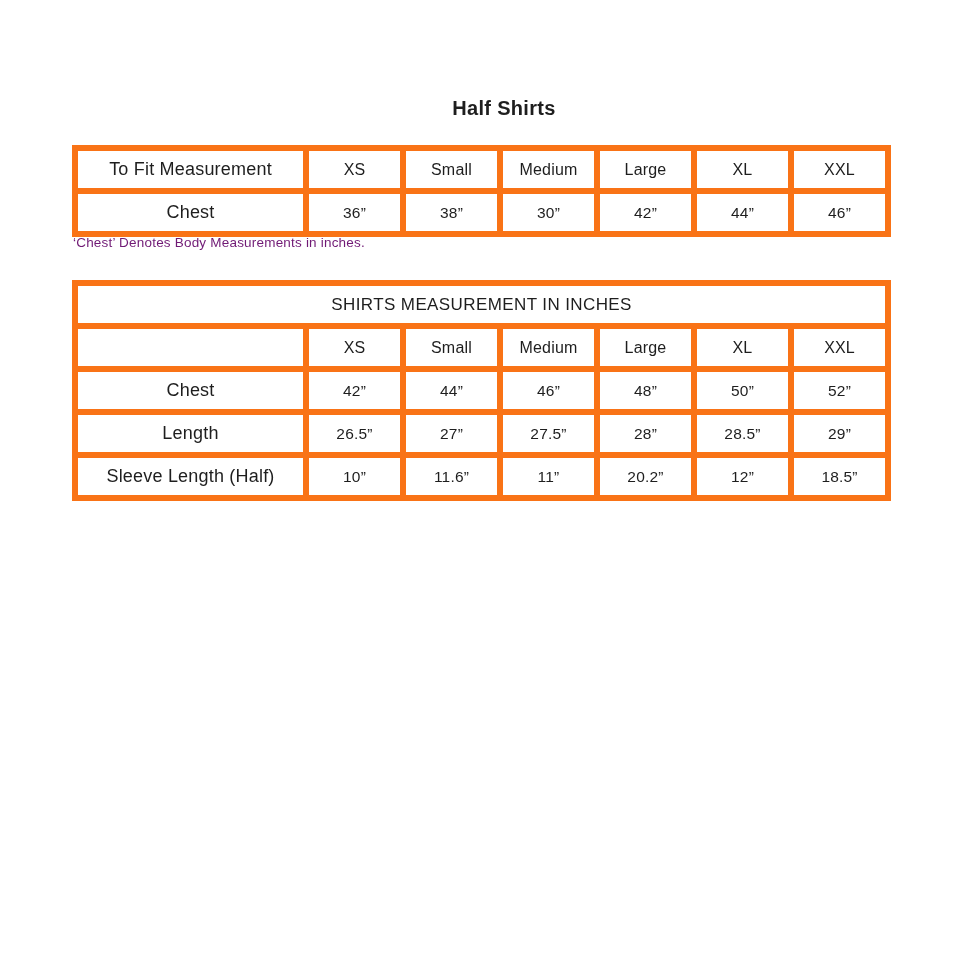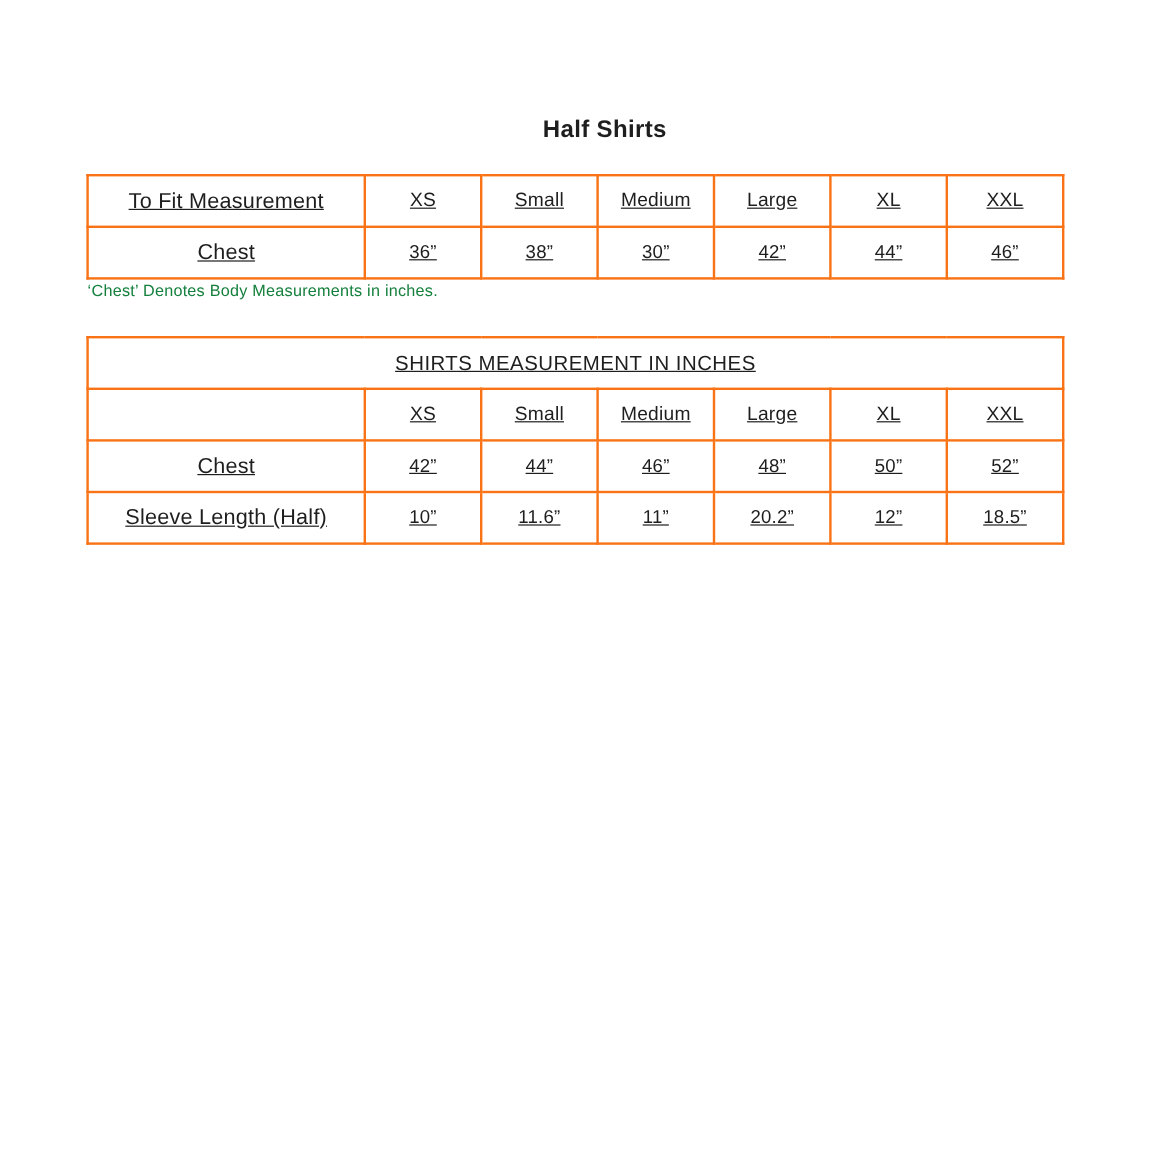--- a/index.html
+++ b/index.html
@@ -25,44 +25,43 @@
     transform: translateX(24px);
   }
   table.size-table {
     position: absolute;
     left: 72px;
     border-collapse: collapse;
     table-layout: fixed;
     width: 814px;
   }
   table.size-table td {
-    border: 2px solid #f97316;
+    border: 6px solid #f97316;
     text-align: center;
     vertical-align: middle;
     height: 43px;
     background: #ffffff;
     overflow: hidden;
     white-space: nowrap;
-    text-decoration: underline;
   }
   .fit-table { top: 145px; }
   .shirts-table { top: 280px; padding-left: 12px; }
   td.row-label { font-size: 18px; letter-spacing: 0.2px; }
   td.size-head { font-size: 16px; letter-spacing: 0.2px; }
   td.cell-val { font-size: 15.5px; letter-spacing: 0.2px; }
   td.table-title {
     font-size: 17px;
     letter-spacing: 0.4px;
   }
   .footnote {
     position: absolute;
     left: 73px;
     top: 235px;
     font-size: 13.5px;
-    color: #15803d;
+    color: #701a75;
     letter-spacing: 0.2px;
   }
 </style>
 </head>
 <body>
 
 <div class="page">
 
   <div class="page-title">Half Shirts</div>
 
@@ -126,20 +125,29 @@
       <tr>
         <td class="row-label">Chest</td>
         <td class="cell-val">42”</td>
         <td class="cell-val">44”</td>
         <td class="cell-val">46”</td>
         <td class="cell-val">48”</td>
         <td class="cell-val">50”</td>
         <td class="cell-val">52”</td>
       </tr>
       <tr>
+        <td class="row-label">Length</td>
+        <td class="cell-val">26.5”</td>
+        <td class="cell-val">27”</td>
+        <td class="cell-val">27.5”</td>
+        <td class="cell-val">28”</td>
+        <td class="cell-val">28.5”</td>
+        <td class="cell-val">29”</td>
+      </tr>
+      <tr>
         <td class="row-label">Sleeve Length (Half)</td>
         <td class="cell-val">10”</td>
         <td class="cell-val">11.6”</td>
         <td class="cell-val">11”</td>
         <td class="cell-val">20.2”</td>
         <td class="cell-val">12”</td>
         <td class="cell-val">18.5”</td>
       </tr>
     </tbody>
   </table>

